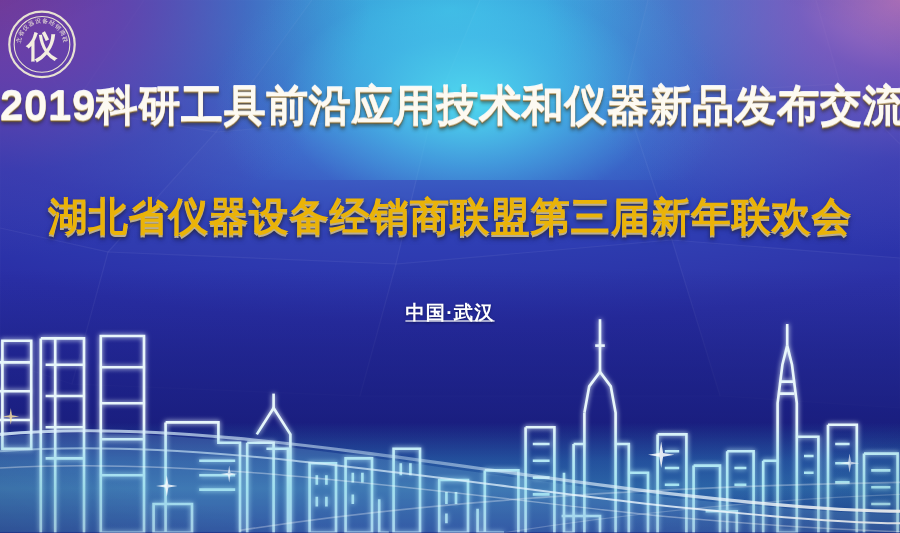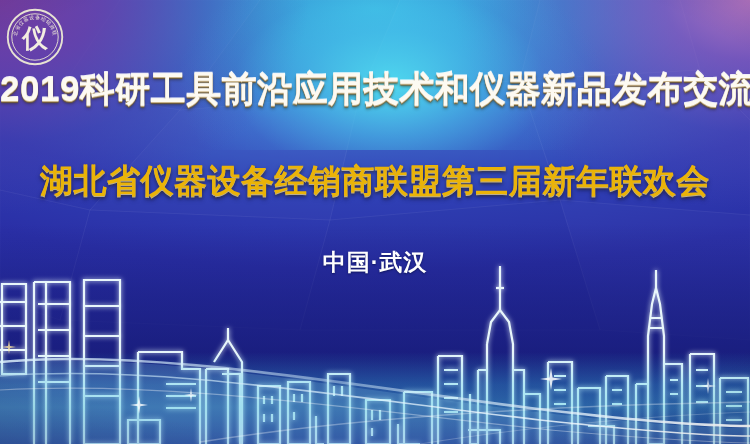--- a/index.html
+++ b/index.html
@@ -77,26 +77,27 @@
     color:#eab308;
     text-shadow:
        0 1px 0 #b9ad92,
        0 2px 2px rgba(60,55,40,.6),
        0 3px 4px rgba(15,15,50,.55);
     white-space:nowrap;
     margin-top:13px;
   }
   .title-loc{
     position:absolute;top:250px;left:0;width:100%;
-    font-size:23px;line-height:24px;
+    font-size:16px;line-height:24px;
     font-weight:bold;
     color:#ffffff;
     letter-spacing:1px;
     text-shadow:0 1px 2px rgba(10,15,70,.7);
     white-space:nowrap;
+    text-decoration:underline;
   }
 
   
   .skyline{
     position:absolute;left:0;bottom:0;width:750px;height:200px;
   }
   .skyline svg{width:100%;height:100%;display:block;}
 
   .ground-glow{
     position:absolute;left:0;bottom:0;width:100%;height:92px;

